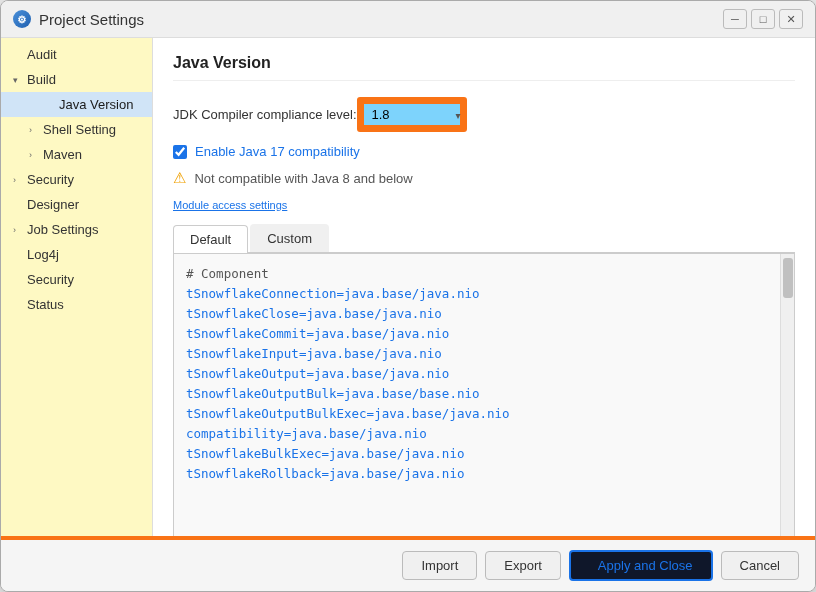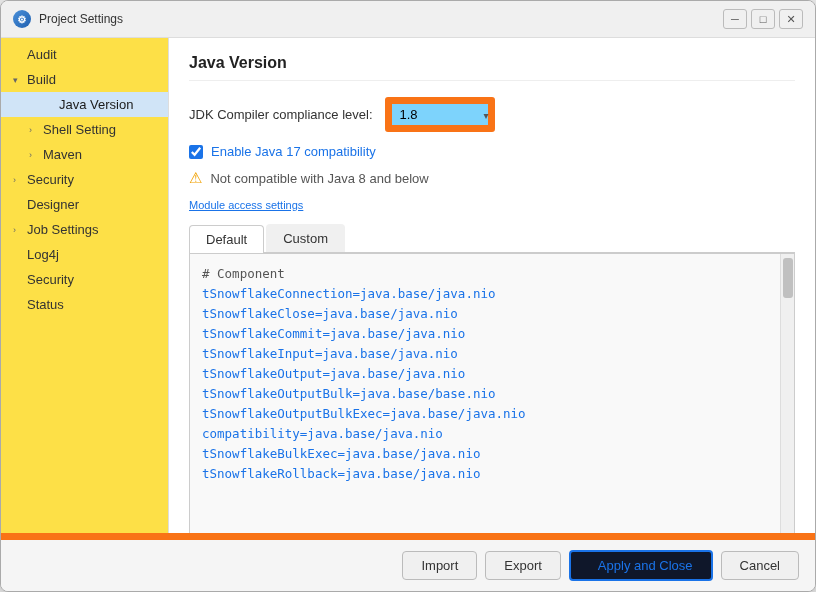--- a/index.html
+++ b/index.html
@@ -41,21 +41,21 @@
       display: flex;
       align-items: center;
       justify-content: center;
       color: white;
       font-size: 10px;
       font-weight: bold;
       flex-shrink: 0;
     }
     .title-bar-title {
       flex: 1;
-      font-size: 12px;
+      font-size: 15px;
       color: #333;
     }
     .title-bar-controls {
       display: flex;
       gap: 4px;
     }
     .title-bar-btn {
       width: 24px;
       height: 20px;
       border: 1px solid #bbb;
@@ -67,22 +67,22 @@
       justify-content: center;
       font-size: 11px;
       color: #555;
     }
     .content {
       display: flex;
       flex: 1;
       overflow: hidden;
     }
     .sidebar {
-      width: 168px;
-      background: #fde047;
+      width: 152px;
+      background: #fef9c3;
       border-right: 1px solid #ddd;
       overflow-y: auto;
       padding: 4px 0;
     }
     .sidebar-item {
       padding: 5px 12px;
       cursor: pointer;
       color: #333;
       display: flex;
       align-items: center;
@@ -113,21 +113,20 @@
       font-weight: 600;
       color: #222;
       margin-bottom: 16px;
       border-bottom: 1px solid #eee;
       padding-bottom: 8px;
     }
     .form-row {
       display: flex;
       align-items: center;
       margin-bottom: 12px;
-      gap: 12px;
     }
     .form-label {
       color: #333;
       font-size: 13px;
     }
     .select-wrapper {
       position: relative;
       display: inline-block;
     }
     .select-wrapper select {
@@ -258,21 +257,21 @@
       cursor: pointer;
       padding: 0 4px;
     }
     .scrollbar-h-track {
       flex: 1;
       height: 8px;
       background: #e0e0e0;
       border-radius: 3px;
     }
     .footer {
-      border-top: 7px solid #f97316;
+      border-top: 4px solid #f97316;
       background: #f5f5f5;
       padding: 10px 16px;
       display: flex;
       justify-content: flex-end;
       gap: 8px;
       align-items: center;
     }
     .btn {
       padding: 6px 18px;
       font-size: 13px;

